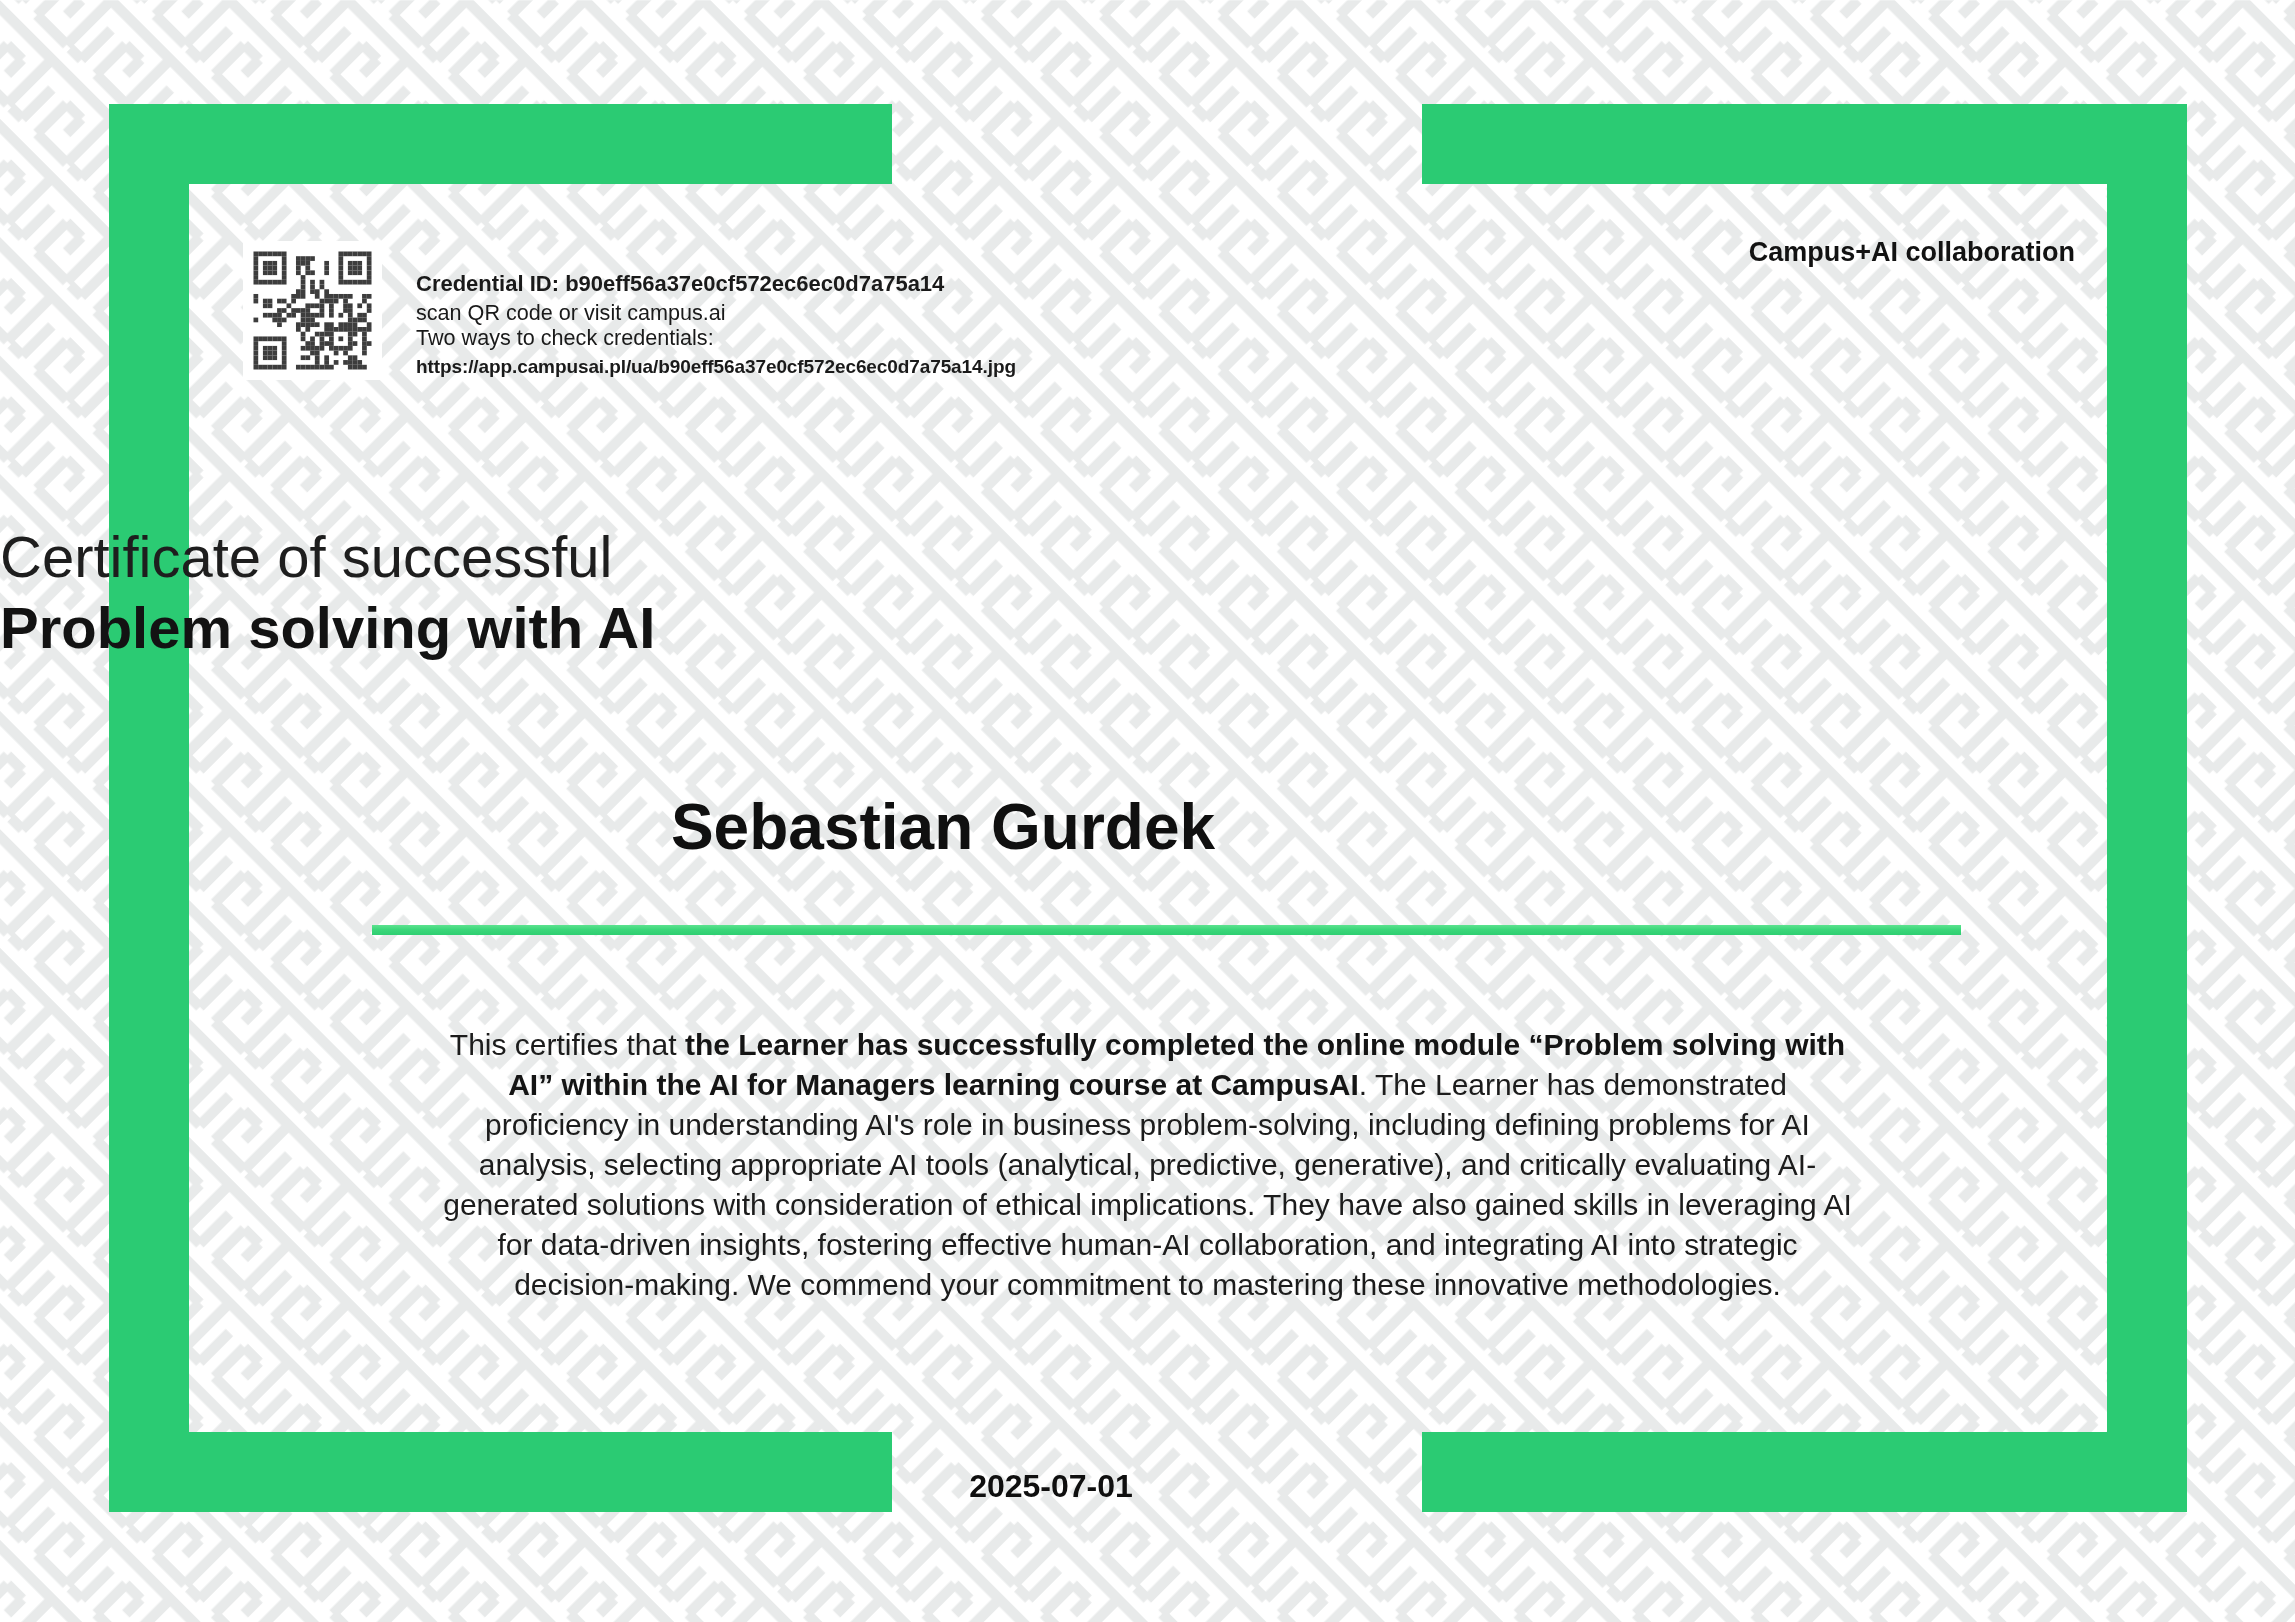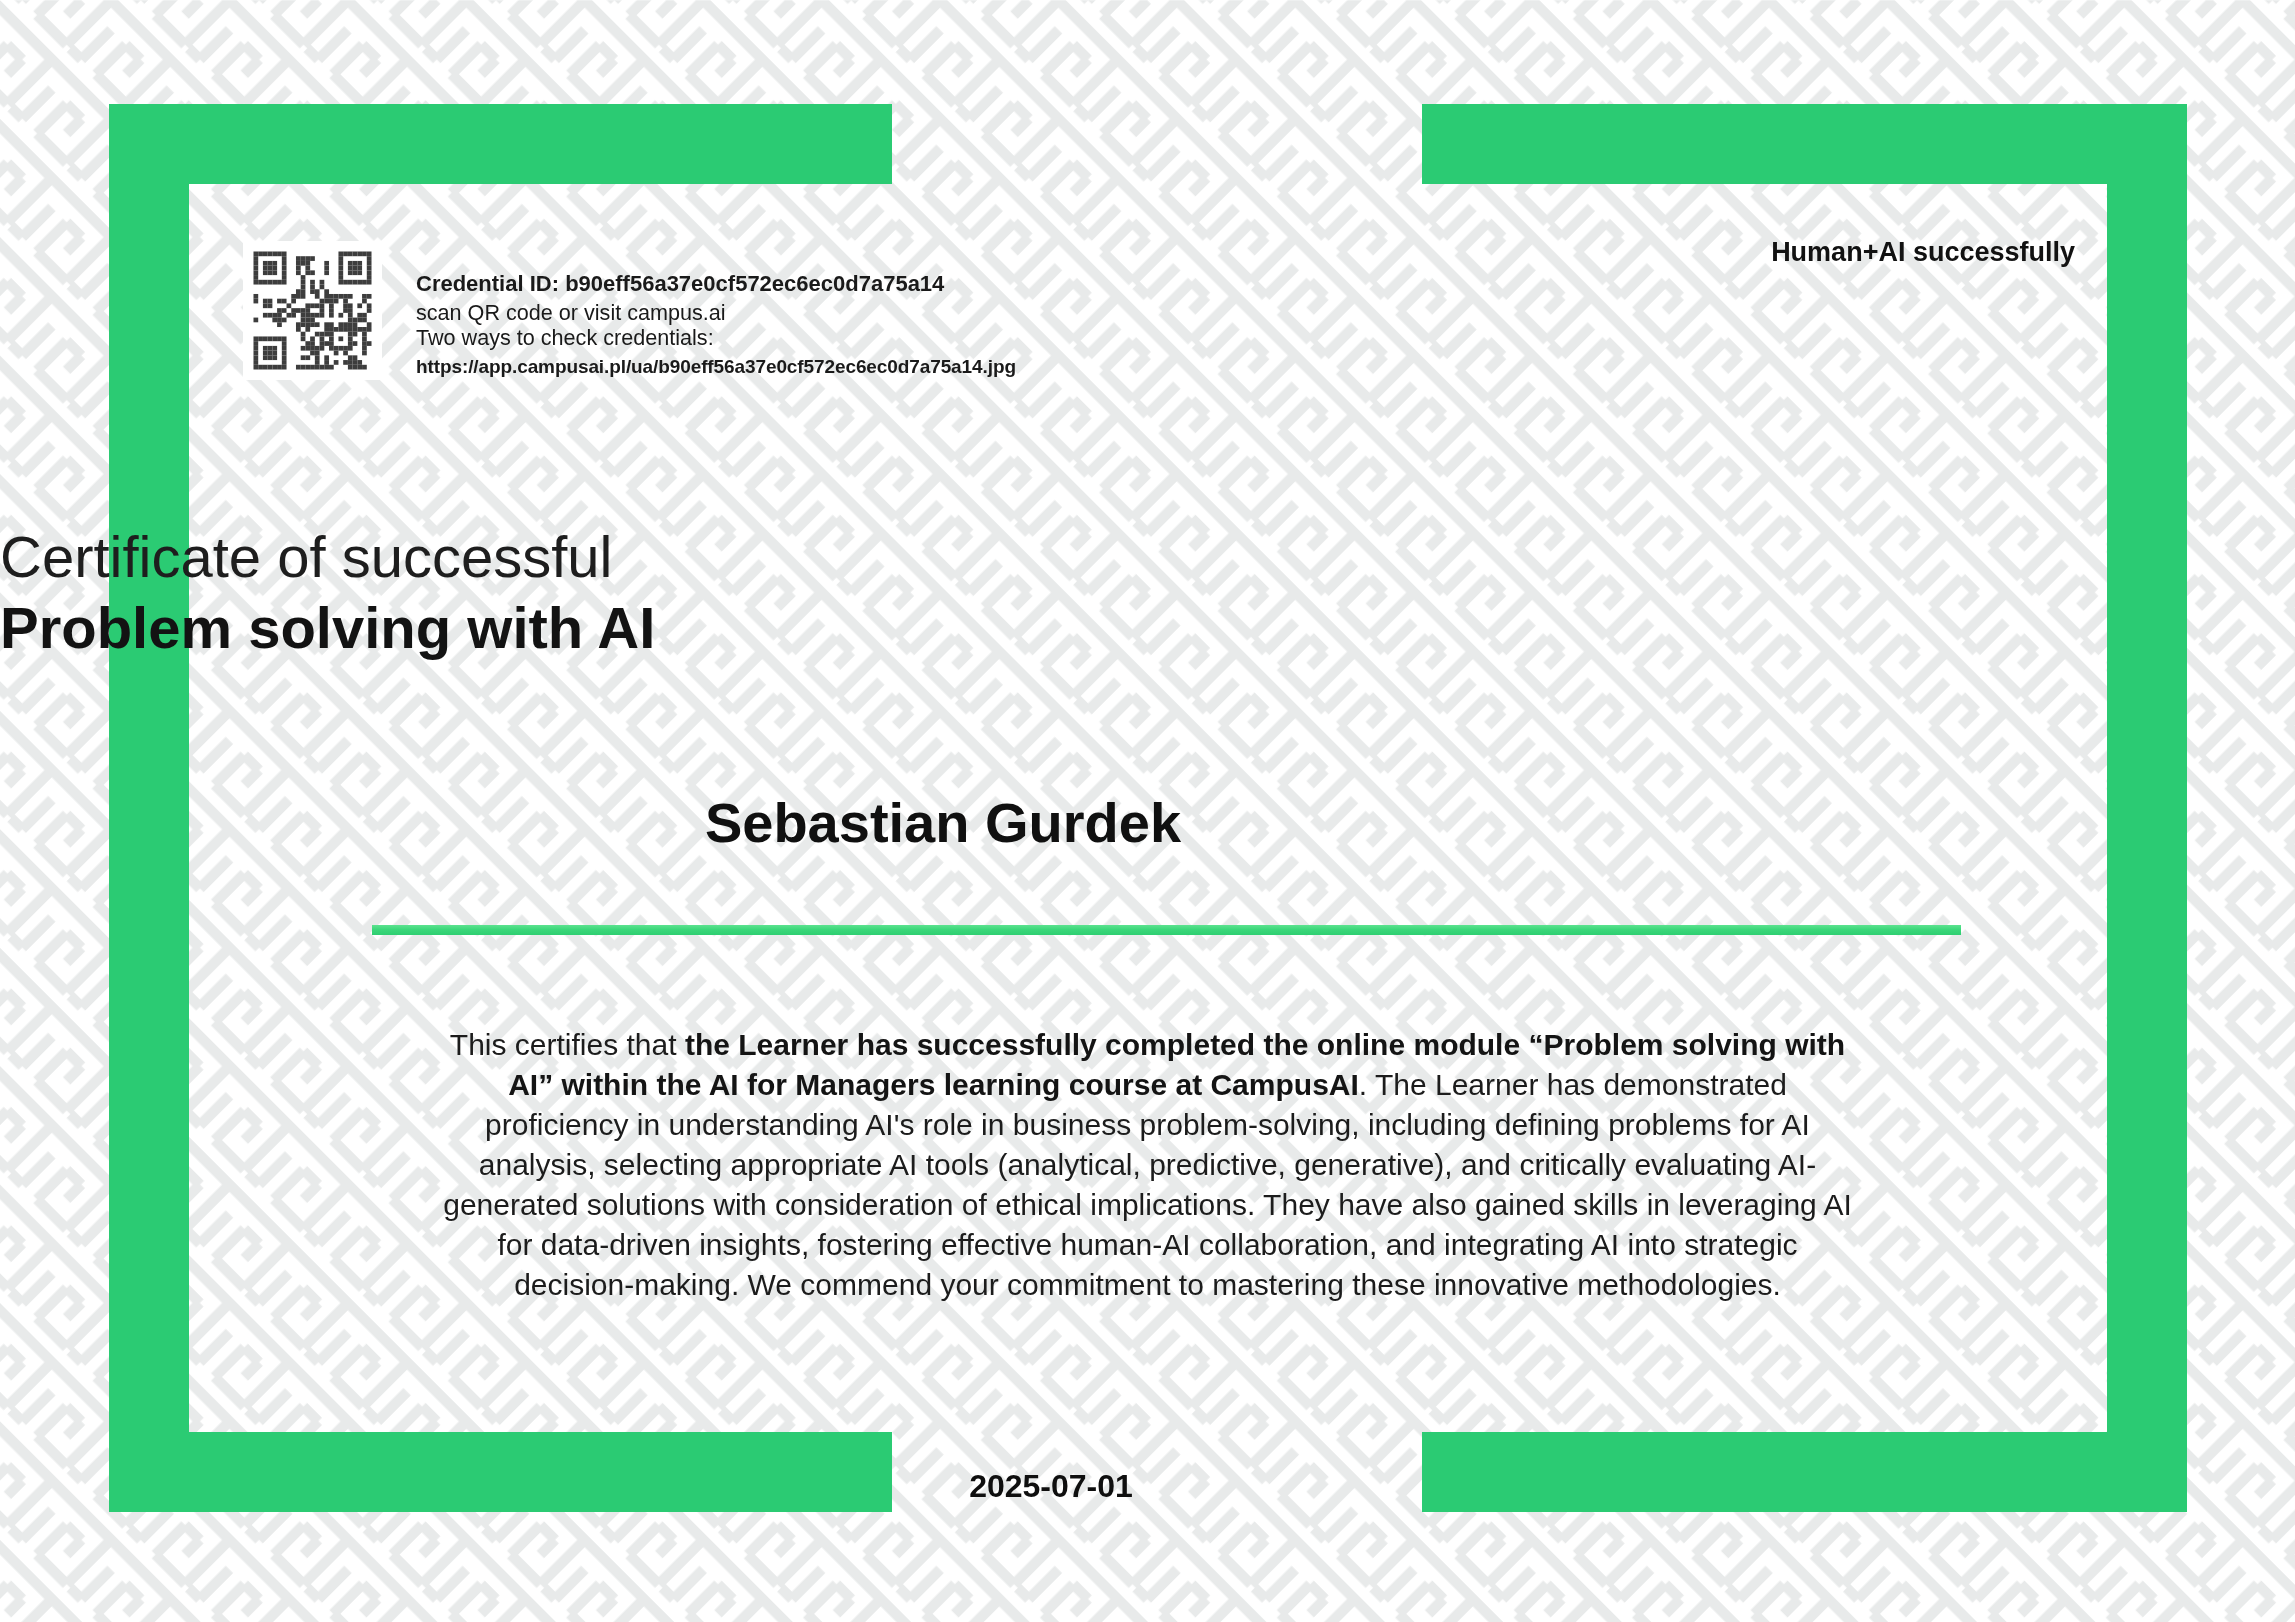--- a/index.html
+++ b/index.html
@@ -29,21 +29,21 @@
   .logo{position:absolute;right:220px;top:230px;text-align:right;}
   .logo .brand{font-size:69px;font-weight:800;letter-spacing:-2px;line-height:65px;color:#121212;}
   .logo .brand .ai{color:var(--green);}
   .logo .tagline{font-size:27px;font-weight:700;margin-top:6.5px;color:#121212;}
   
   .title{position:absolute;left:0;width:2295px;top:522px;color:#1e1e1e;}
   .title .t-line{font-size:58px;line-height:70px;font-weight:400;}
   .title .t-module{font-size:58px;line-height:72px;font-weight:700;color:#131313;}
   
   .name{position:absolute;left:0;width:1886px;top:790px;text-align:center;
-        font-size:56px;font-weight:700;color:#101010;}
+        font-size:64px;font-weight:700;color:#101010;}
   
   .divider{position:absolute;left:372px;top:925px;width:1589px;height:9.8px;
            background:linear-gradient(180deg,#5ce28f 0%,var(--divider-green) 45%,#2ecf72 100%);}
   
   .body-text{position:absolute;left:434px;width:1427px;top:1025px;text-align:center;
              font-size:30px;line-height:40px;color:#1c1c1c;font-weight:400;}
   .body-text strong{font-weight:700;color:#141414;}
   
   .date{position:absolute;left:0;width:2102px;top:1468px;text-align:center;
         font-size:32px;font-weight:700;color:#0f0f0f;}
@@ -375,21 +375,21 @@
 </div>
 
 <div class="cred">
   <div class="id">Credential ID: b90eff56a37e0cf572ec6ec0d7a75a14</div>
   <div>scan QR code or visit campus.ai</div>
   <div>Two ways to check credentials:</div>
   <div class="url">https://app.campusai.pl/ua/b90eff56a37e0cf572ec6ec0d7a75a14.jpg</div>
 </div>
 
 <div class="logo">
-  <div class="tagline">Human+AI successfully</div>
+  <div class="tagline">Campus+AI collaboration</div>
 </div>
 
 <div class="title">
   <div class="t-line">Certificate of successful</div>
   <div class="t-module">Problem solving with AI</div>
 </div>
 
 <div class="name">Sebastian Gurdek</div>
 
 <div class="divider"></div>

